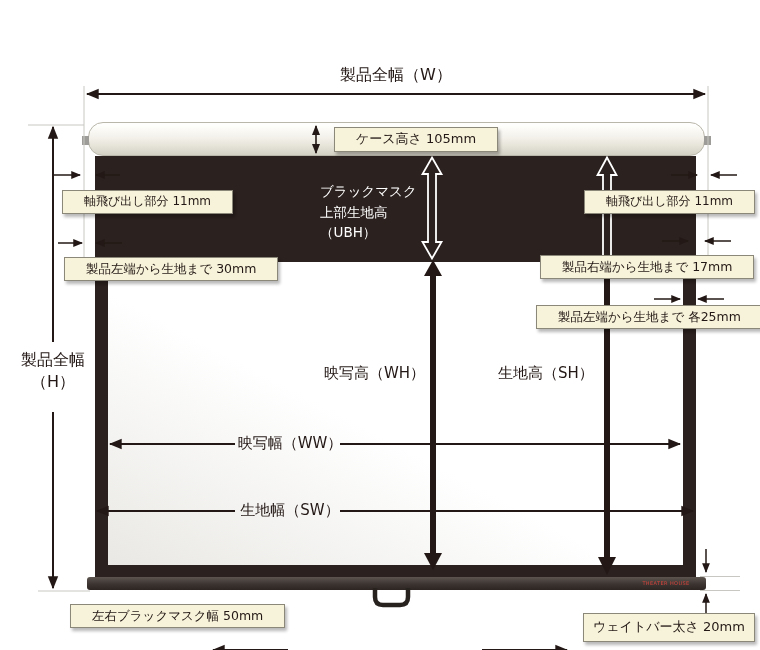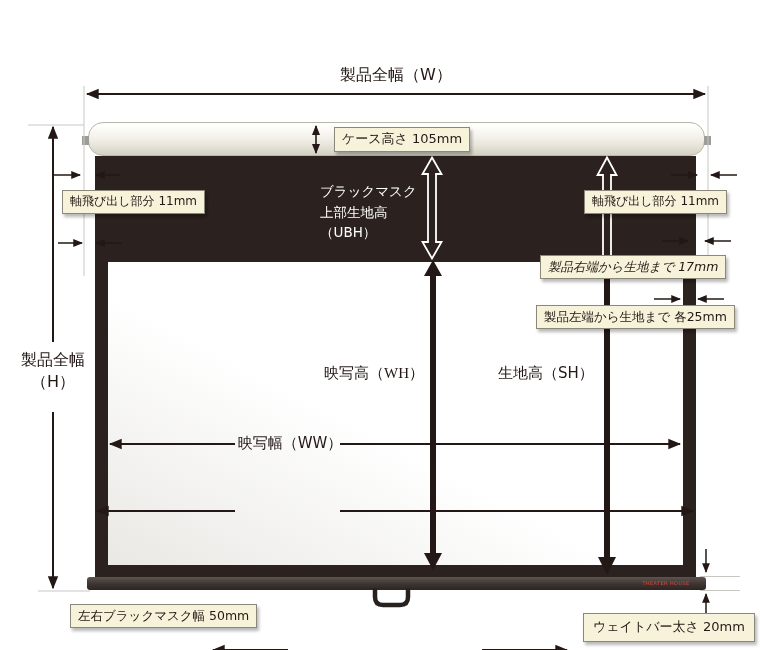--- a/index.html
+++ b/index.html
@@ -35,36 +35,36 @@
     letter-spacing:.4px;white-space:nowrap;text-align:center;
   }
   
   svg.overlay{position:absolute;left:0;top:0;}
   
   .dim-label{position:absolute;font-size:15px;white-space:nowrap;}
   .dim-label span{display:block;}
   .tag{
     position:absolute;background:var(--tag_bg,#f7f3da);
     border:1px solid var(--tag_border,#8b887a);
-    padding:3px 7px;font-size:12.5px;line-height:1.3;white-space:nowrap;
+    padding:3px 21px;font-size:12.5px;line-height:1.3;white-space:nowrap;
     box-shadow:2px 3px 3px rgba(0,0,0,.28);
   }
   .lbl-w{left:286px;top:21px;width:220px;text-align:center;font-size:16px;}
   .lbl-h{left:8px;top:305px;width:90px;text-align:center;font-size:16px;line-height:22px;}
   .lbl-ubh{left:320px;top:137px;width:106px;text-align:left;color:#ffffff;font-size:13.5px;line-height:20.5px;}
-  .lbl-wh{left:324px;top:320px;width:100px;text-align:right;font-family:Liberation Serif, serif;}
+  .lbl-wh{left:324px;top:320px;width:100px;text-align:right;}
   .lbl-sh{left:498px;top:320px;width:100px;text-align:left;}
   .lbl-ww{left:236px;top:390px;width:108px;text-align:center;}
   .lbl-sw{left:236px;top:457px;width:108px;text-align:center;}
   .lbl-rod{left:290px;top:598px;width:194px;text-align:center;font-size:14px;}
   .tag-case{left:334px;top:83px;font-size:13px;}
   .tag-axle-l{left:62px;top:146px;font-size:12px;}
   .tag-axle-r{left:584px;top:146px;font-size:12px;}
   .tag-left-edge{left:64px;top:213px;}
-  .tag-right-edge{left:540px;top:211px;font-style:italic;}
+  .tag-right-edge{left:540px;top:211px;}
   .tag-mask-w{left:536px;top:261px;}
   .tag-bottom-mask{left:70px;top:560px;}
   .tag-weight{left:583px;top:569px;font-size:13px;padding:5px 9px;}
 </style>
 </head>
 <body>
 
 <div id="stage">
 
   <div class="case"></div>
@@ -174,22 +174,24 @@
     <span>（H）</span>
   </div>
   <div class="dim-label lbl-ubh">
     <span>ブラックマスク</span>
     <span>上部生地高</span>
     <span>（UBH）</span>
   </div>
   <div class="dim-label lbl-wh">映写高（WH）</div>
   <div class="dim-label lbl-sh">生地高（SH）</div>
   <div class="dim-label lbl-ww">映写幅（WW）</div>
+  <div class="dim-label lbl-sw">生地幅（SW）</div>
 
   <div class="tag tag-case">ケース高さ 105mm</div>
   <div class="tag tag-axle-l">軸飛び出し部分 11mm</div>
   <div class="tag tag-axle-r">軸飛び出し部分 11mm</div>
+  <div class="tag tag-left-edge">製品左端から生地まで 30mm</div>
   <div class="tag tag-right-edge">製品右端から生地まで 17mm</div>
   <div class="tag tag-mask-w">製品左端から生地まで 各25mm</div>
   <div class="tag tag-bottom-mask">左右ブラックマスク幅 50mm</div>
   <div class="tag tag-weight">ウェイトバー太さ 20mm</div>
 
 </div>
 
 </body></html>

